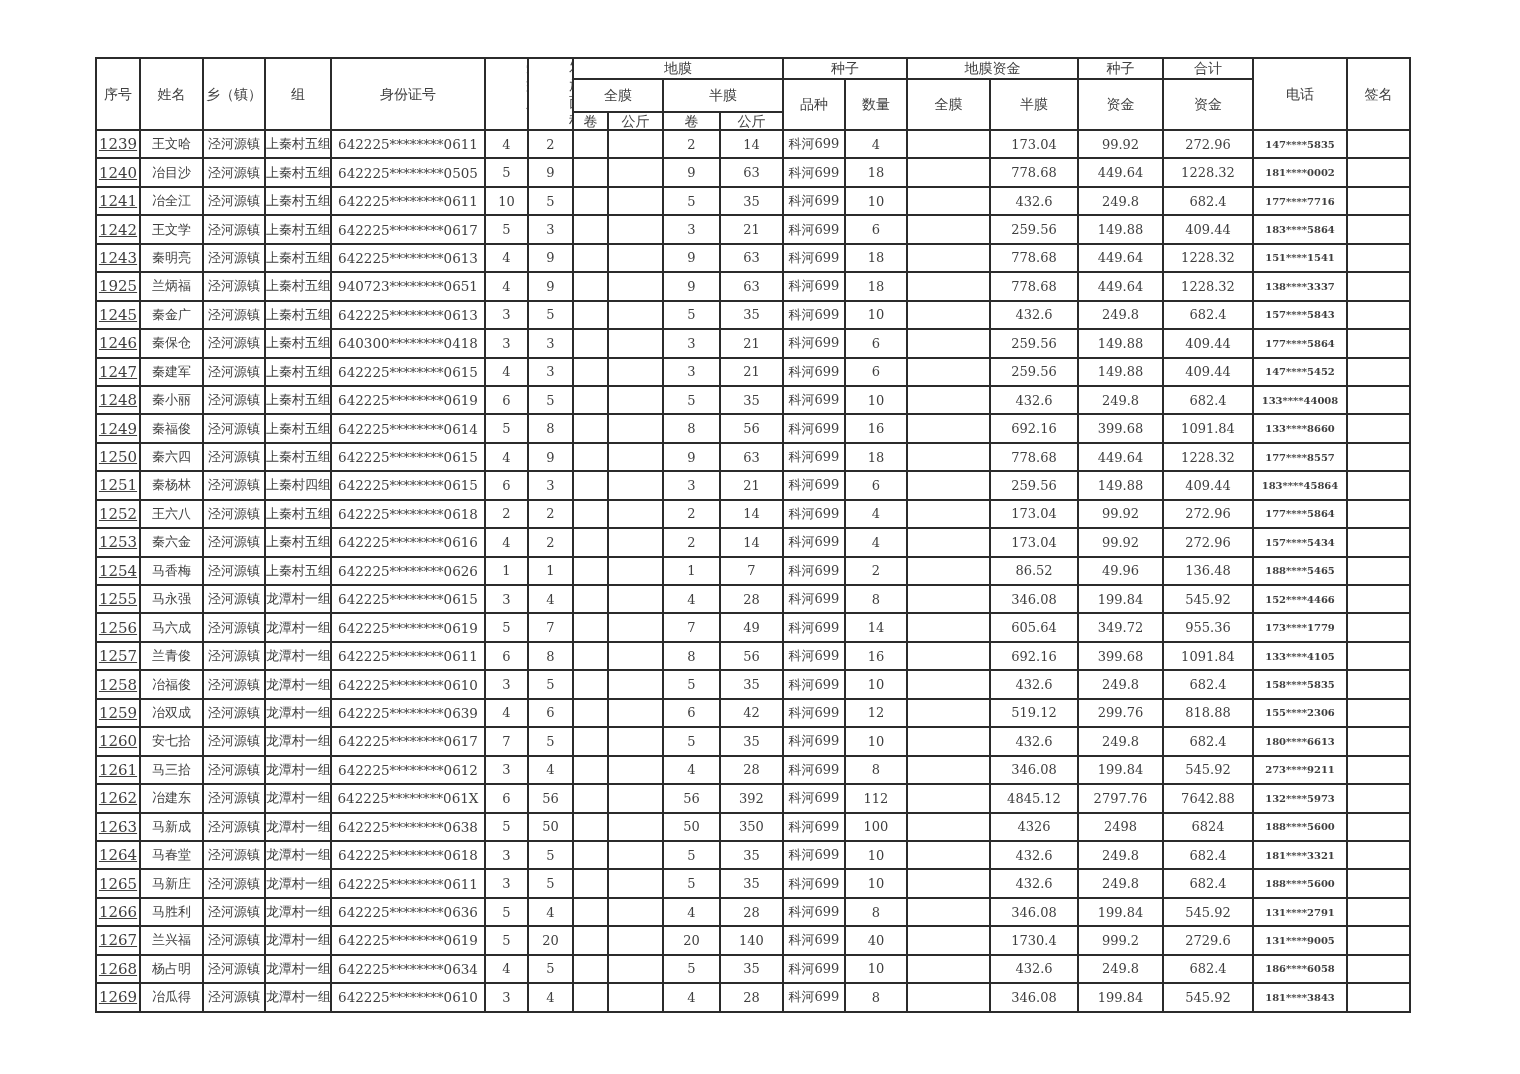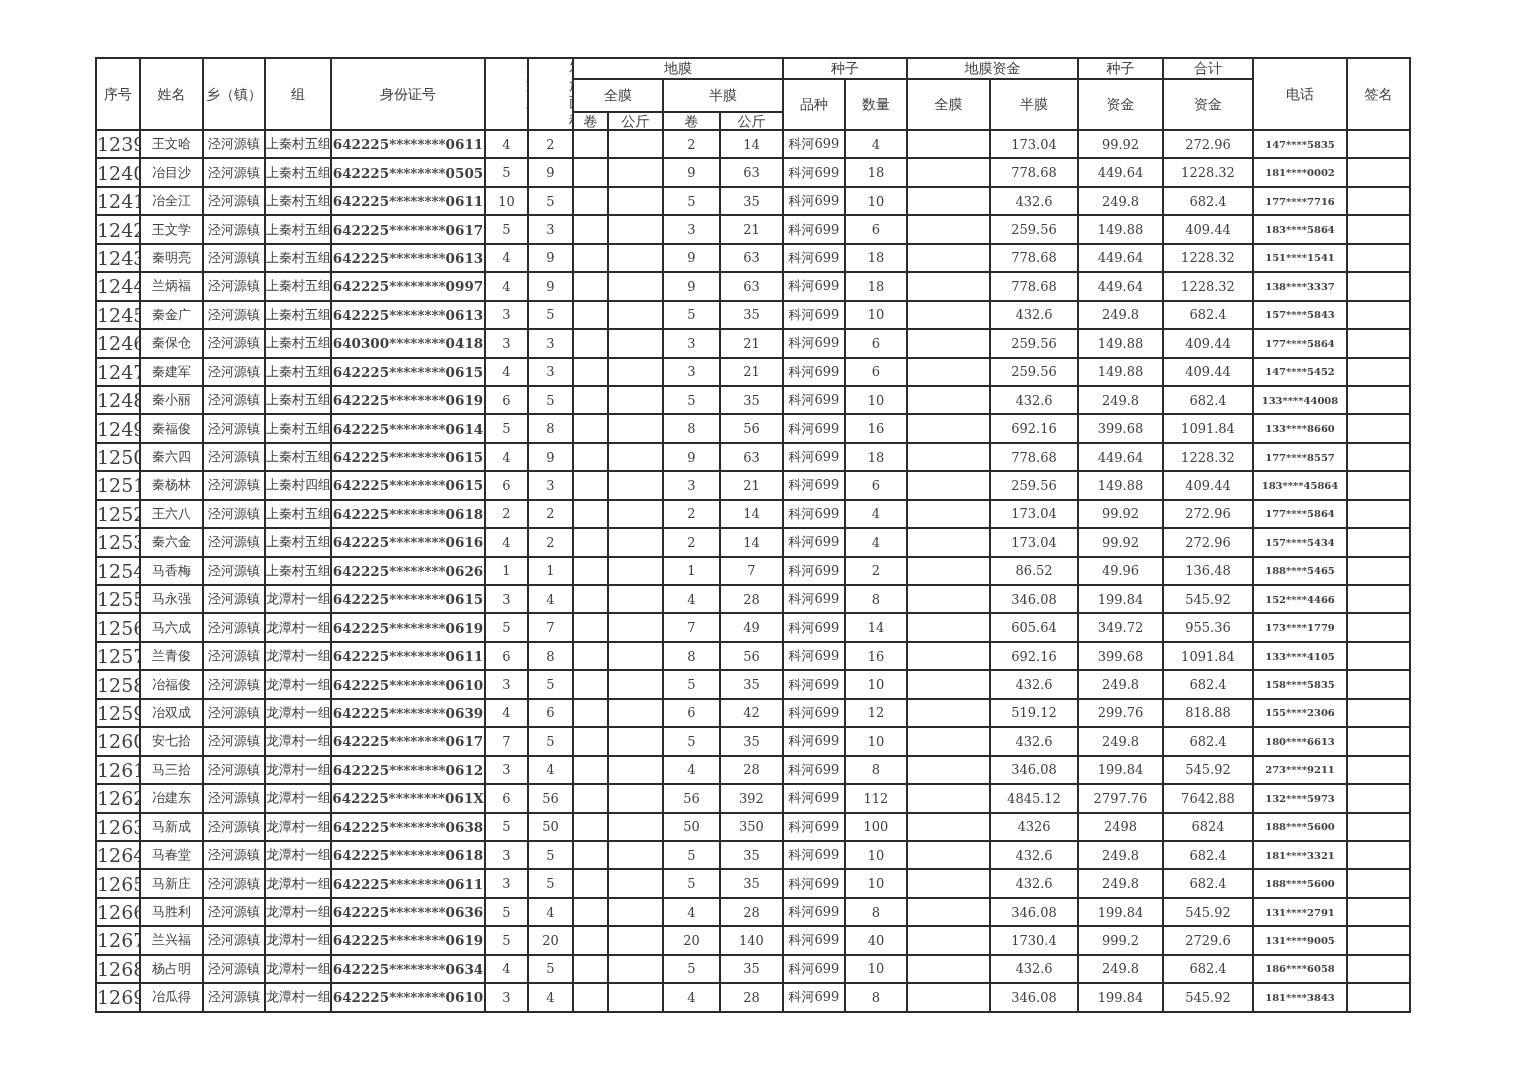--- a/index.html
+++ b/index.html
@@ -47,22 +47,22 @@
   thead th.two-line {
     white-space: pre-line;
     line-height: 1.25;
     padding-left: 40px;
   }
   tbody td {
     height: 26.45px;
     font-size: 13px;
     letter-spacing: 0;
   }
-  tbody td:nth-child(1) { font-size: 19px; }
-  tbody td:nth-child(5) { font-size: 13.5px; font-weight: bold; }
+  tbody td:nth-child(1) { font-size: 15px; text-decoration: underline; }
+  tbody td:nth-child(5) { font-size: 13.5px; }
   tbody td:nth-child(18) { font-size: 10px; font-weight: bold; }
 </style>
 </head>
 <body>
 
 <div class="page">
   <table class="roster">
     <colgroup>
       <col style="width:44px">
         <col style="width:63px">
@@ -220,25 +220,25 @@
           <td>科河699</td>
           <td>18</td>
           <td></td>
           <td>778.68</td>
           <td>449.64</td>
           <td>1228.32</td>
           <td>151****1541</td>
           <td></td>
         </tr>
         <tr>
-          <td>1244</td>
+          <td>1925</td>
           <td>兰炳福</td>
           <td>泾河源镇</td>
           <td>上秦村五组</td>
-          <td>642225********0997</td>
+          <td>940723********0651</td>
           <td>4</td>
           <td>9</td>
           <td></td>
           <td></td>
           <td>9</td>
           <td>63</td>
           <td>科河699</td>
           <td>18</td>
           <td></td>
           <td>778.68</td>

